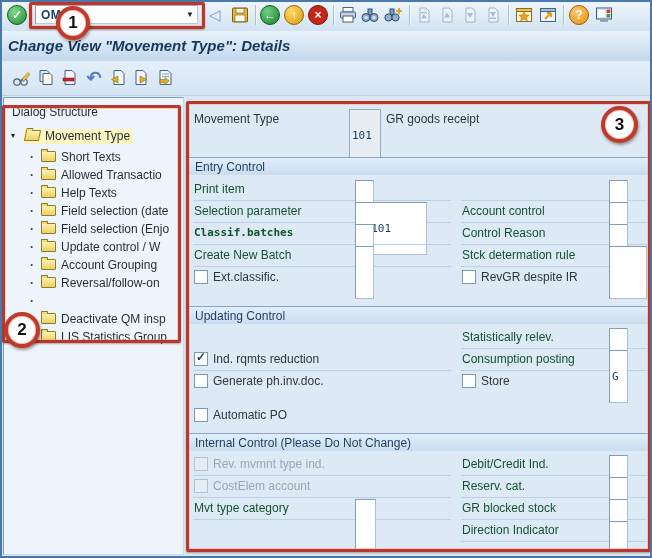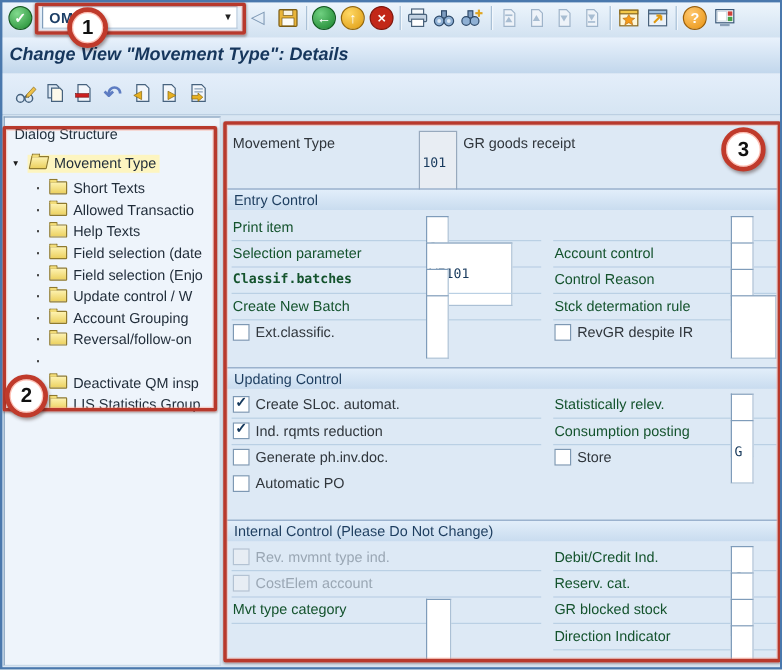--- a/index.html
+++ b/index.html
@@ -365,33 +365,29 @@
       <span class="rlbl">Stck determation rule</span>
       <span class="fld fld-w fposR"></span>
     </div>
     <div class="rowR" style="top:163px;">
       <span class="cb"></span>
       <span class="cb-label">RevGR despite IR</span>
     </div>
 
     <div class="gbar" style="top:202px;">Updating Control</div>
 
-    <div class="rowL uline" style="top:223px;">
-      <span class="cb checked"></span>
-      <span class="cb-label">Create SLoc. automat.</span>
-    </div>
     <div class="rowL uline" style="top:245px;">
       <span class="cb checked"></span>
       <span class="cb-label">Ind. rqmts reduction</span>
     </div>
     <div class="rowL" style="top:267px;">
       <span class="cb"></span>
       <span class="cb-label">Generate ph.inv.doc.</span>
     </div>
-    <div class="rowL" style="top:289px;">
+    <div class="rowL" style="top:301px;">
       <span class="cb"></span>
       <span class="cb-label">Automatic PO</span>
     </div>
 
     <div class="rowR uline" style="top:223px;">
       <span class="rlbl">Statistically relev.</span>
       <span class="fld fld-s fposR">2</span>
     </div>
     <div class="rowR uline" style="top:245px;">
       <span class="rlbl">Consumption posting</span>

